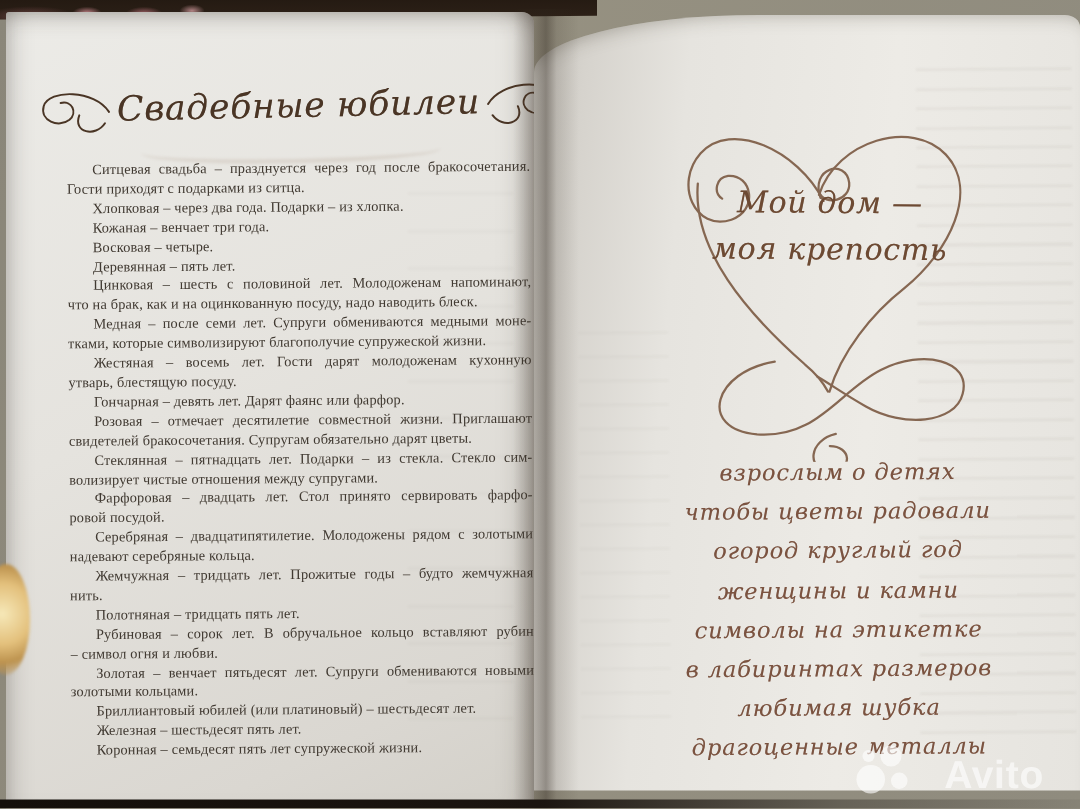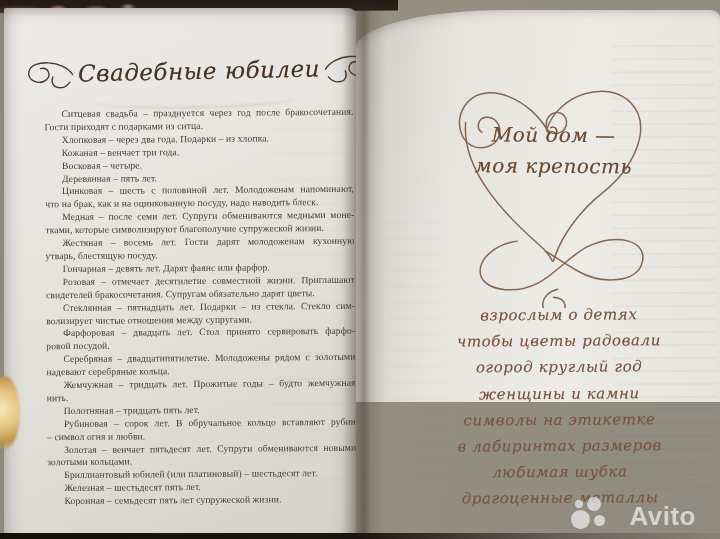--- a/index.html
+++ b/index.html
@@ -17,21 +17,21 @@
       linear-gradient(#241a12,#2c2017);
     transform:skewY(-.35deg);transform-origin:left top;}
   .bottom-strip{position:absolute;left:0;bottom:0;width:720px;height:6px;
     background:linear-gradient(90deg,#140f0a 0%,#1b1510 50%,rgba(50,45,38,.45) 78%,rgba(90,86,76,.15) 100%);}
 
   
   .left-page{position:absolute;left:4px;top:8px;width:352px;height:531px;
     background:linear-gradient(155deg,#ecebe7 0%,#e5e3de 45%,#dad7d1 85%,#d3d0c9 100%);
     border-radius:2px 8px 0 0;
     box-shadow:inset -16px 0 20px -14px rgba(55,45,35,.5), inset 0 12px 16px -12px rgba(55,45,35,.4), inset 14px 0 18px -14px rgba(40,32,25,.35);}
-  .right-page{position:absolute;left:356px;top:10px;width:364px;height:392px;
+  .right-page{position:absolute;left:356px;top:10px;width:364px;height:517px;
     background:linear-gradient(95deg,#c7c4bd 0%,#d6d3cd 9%,#e6e4df 26%,#edebe6 60%,#e6e4df 100%);
     border-top-left-radius:150px 38px;border-top-right-radius:10px 8px;
     box-shadow:inset 0 10px 12px -10px rgba(70,62,50,.35);}
   .gutter{position:absolute;left:342px;top:6px;width:44px;height:533px;pointer-events:none;
     background:linear-gradient(90deg,rgba(50,40,30,0) 0%,rgba(50,40,30,.16) 28%,rgba(45,36,27,.42) 50%,rgba(50,40,30,.14) 66%,rgba(50,40,30,0) 100%);}
 
   
   .lp-title-row{position:absolute;left:34px;top:46px;width:322px;display:flex;align-items:center;justify-content:center;gap:3px;
     transform:rotate(-1.2deg);}
   .lp-title{font-family:"DejaVu Serif",serif;font-style:italic;font-size:23px;color:#4a3525;letter-spacing:.5px;white-space:nowrap;

